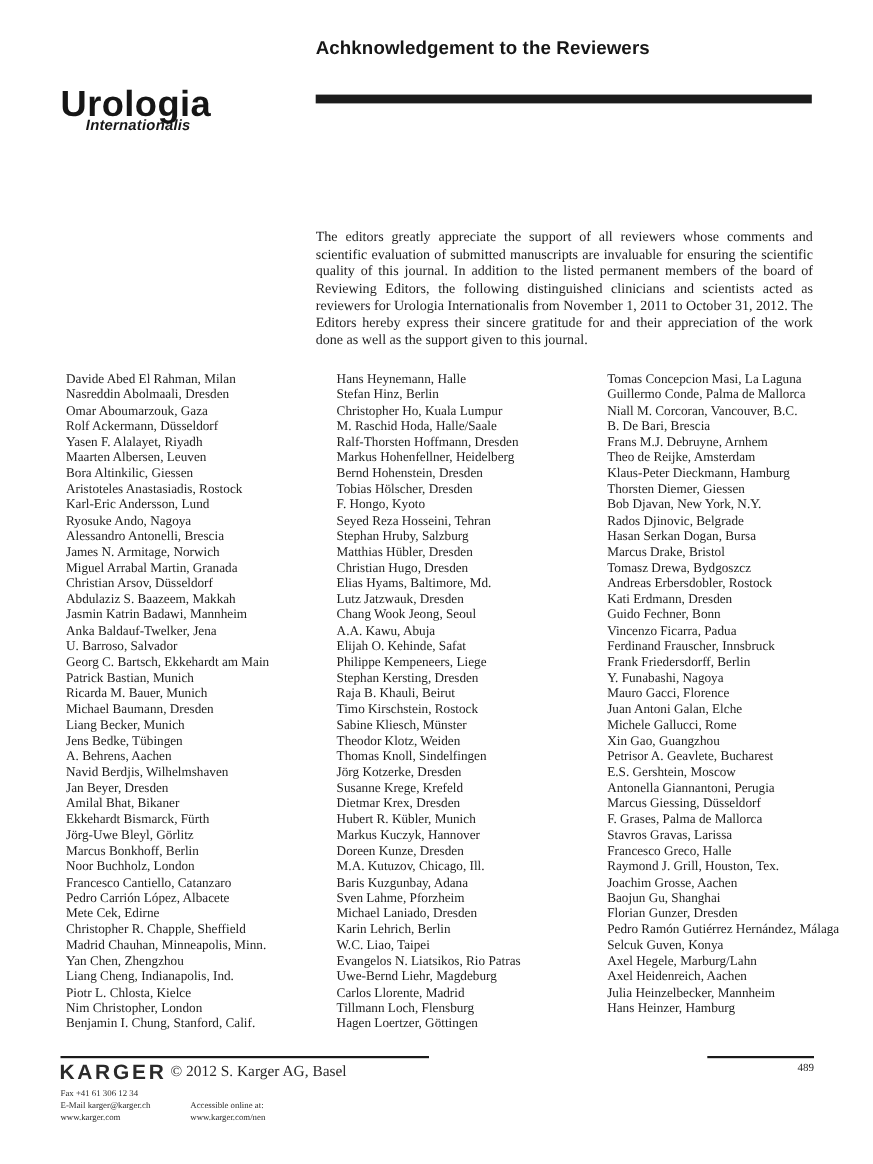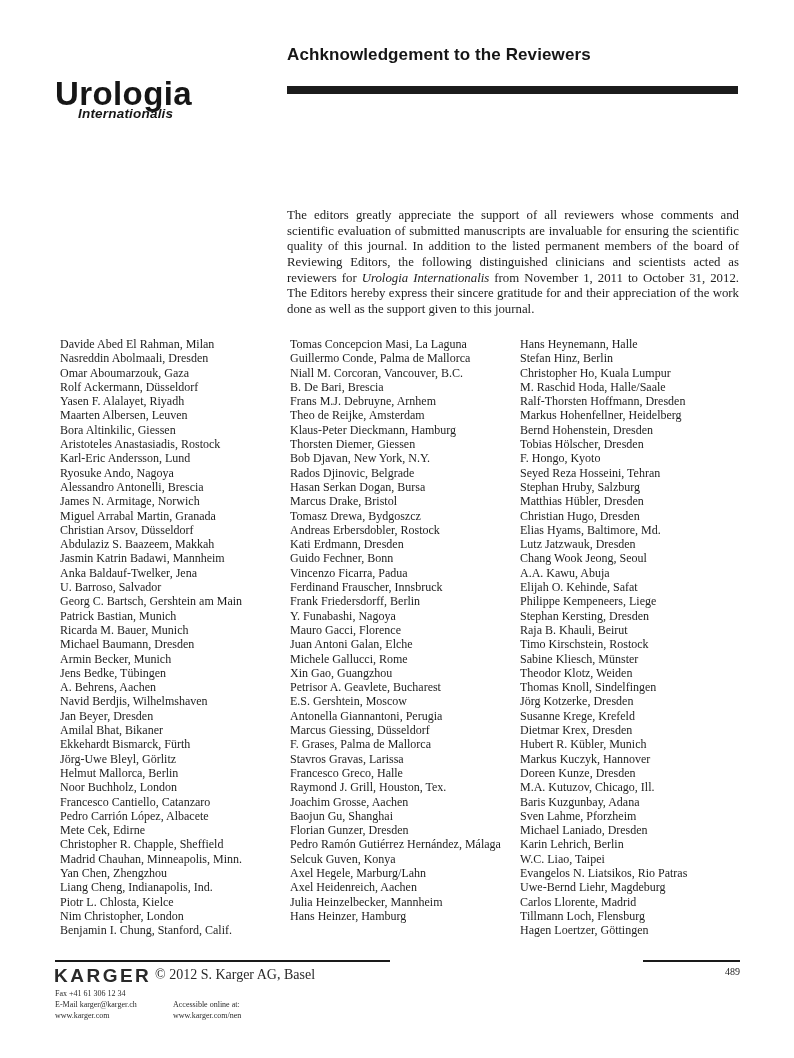--- a/index.html
+++ b/index.html
@@ -6,21 +6,21 @@
   body {
     width: 794px; height: 1058px;
     background: #ffffff;
     position: relative;
     font-family: "Liberation Serif", serif;
     color: #1d1d1d;
     overflow: hidden;
   }
 
   .header-title {
-    position: absolute; left: 287px; top: 45px;
+    position: absolute; left: 287px; top: 34px;
     font-family: "Liberation Sans", sans-serif;
     font-weight: bold; font-size: 17px; color: #161616;
     letter-spacing: 0.1px;
   }
   .title-bar {
     position: absolute; left: 287px; top: 86px;
     width: 451px; height: 8px; background: #1c1c1c;
   }
 
   .logo {
@@ -28,25 +28,26 @@
     font-family: "Liberation Sans", sans-serif;
     font-weight: bold; color: #161616;
   }
   .logo-name { font-size: 33px; letter-spacing: 0.4px; line-height: 28px; }
   .logo-sub  { font-size: 13.5px; margin-left: 23px; margin-top: -2px; letter-spacing: 0.2px; font-style: italic; }
 
   .intro {
     position: absolute; left: 287px; top: 195px; width: 452px;
     font-size: 12.8px; line-height: 15.7px; text-align: justify;
   }
-  .journal-italic { font-style: italic; }
+  .journal-italic { }
 
   .columns {
     position: absolute; left: 60px; top: 337px; width: 700px;
     display: flex;
+    gap: 16px;
   }
   .name-col { width: 230px; flex: 0 0 230px; }
   .name-item {
     font-size: 12px; line-height: 14.3px;
     max-width: 207px;
     padding-left: 14px; text-indent: -14px; 
   }
 
   .rule-left  { position: absolute; left: 55px;  top: 960px; width: 335px; height: 2px; background: #1a1a1a; }
   .rule-right { position: absolute; left: 643px; top: 960px; width: 97px;  height: 2px; background: #1a1a1a; }
@@ -99,87 +100,44 @@
       <div class="name-item">Karl-Eric Andersson, Lund</div>
       <div class="name-item">Ryosuke Ando, Nagoya</div>
       <div class="name-item">Alessandro Antonelli, Brescia</div>
       <div class="name-item">James N. Armitage, Norwich</div>
       <div class="name-item">Miguel Arrabal Martin, Granada</div>
       <div class="name-item">Christian Arsov, Düsseldorf</div>
       <div class="name-item">Abdulaziz S. Baazeem, Makkah</div>
       <div class="name-item">Jasmin Katrin Badawi, Mannheim</div>
       <div class="name-item">Anka Baldauf-Twelker, Jena</div>
       <div class="name-item">U. Barroso, Salvador</div>
-      <div class="name-item">Georg C. Bartsch, Gershtein am Main</div>
+      <div class="name-item">Georg C. Bartsch, Ekkehardt am Main</div>
       <div class="name-item">Patrick Bastian, Munich</div>
       <div class="name-item">Ricarda M. Bauer, Munich</div>
       <div class="name-item">Michael Baumann, Dresden</div>
-      <div class="name-item">Armin Becker, Munich</div>
+      <div class="name-item">Liang Becker, Munich</div>
       <div class="name-item">Jens Bedke, Tübingen</div>
       <div class="name-item">A. Behrens, Aachen</div>
       <div class="name-item">Navid Berdjis, Wilhelmshaven</div>
       <div class="name-item">Jan Beyer, Dresden</div>
       <div class="name-item">Amilal Bhat, Bikaner</div>
       <div class="name-item">Ekkehardt Bismarck, Fürth</div>
       <div class="name-item">Jörg-Uwe Bleyl, Görlitz</div>
-      <div class="name-item">Helmut Mallorca, Berlin</div>
+      <div class="name-item">Marcus Bonkhoff, Berlin</div>
       <div class="name-item">Noor Buchholz, London</div>
       <div class="name-item">Francesco Cantiello, Catanzaro</div>
       <div class="name-item">Pedro Carrión López, Albacete</div>
       <div class="name-item">Mete Cek, Edirne</div>
       <div class="name-item">Christopher R. Chapple, Sheffield</div>
       <div class="name-item">Madrid Chauhan, Minneapolis, Minn.</div>
       <div class="name-item">Yan Chen, Zhengzhou</div>
       <div class="name-item">Liang Cheng, Indianapolis, Ind.</div>
       <div class="name-item">Piotr L. Chlosta, Kielce</div>
       <div class="name-item">Nim Christopher, London</div>
       <div class="name-item">Benjamin I. Chung, Stanford, Calif.</div>
-    </div>
-    <div class="name-col">
-      <div class="name-item">Tomas Concepcion Masi, La Laguna</div>
-      <div class="name-item">Guillermo Conde, Palma de Mallorca</div>
-      <div class="name-item">Niall M. Corcoran, Vancouver, B.C.</div>
-      <div class="name-item">B. De Bari, Brescia</div>
-      <div class="name-item">Frans M.J. Debruyne, Arnhem</div>
-      <div class="name-item">Theo de Reijke, Amsterdam</div>
-      <div class="name-item">Klaus-Peter Dieckmann, Hamburg</div>
-      <div class="name-item">Thorsten Diemer, Giessen</div>
-      <div class="name-item">Bob Djavan, New York, N.Y.</div>
-      <div class="name-item">Rados Djinovic, Belgrade</div>
-      <div class="name-item">Hasan Serkan Dogan, Bursa</div>
-      <div class="name-item">Marcus Drake, Bristol</div>
-      <div class="name-item">Tomasz Drewa, Bydgoszcz</div>
-      <div class="name-item">Andreas Erbersdobler, Rostock</div>
-      <div class="name-item">Kati Erdmann, Dresden</div>
-      <div class="name-item">Guido Fechner, Bonn</div>
-      <div class="name-item">Vincenzo Ficarra, Padua</div>
-      <div class="name-item">Ferdinand Frauscher, Innsbruck</div>
-      <div class="name-item">Frank Friedersdorff, Berlin</div>
-      <div class="name-item">Y. Funabashi, Nagoya</div>
-      <div class="name-item">Mauro Gacci, Florence</div>
-      <div class="name-item">Juan Antoni Galan, Elche</div>
-      <div class="name-item">Michele Gallucci, Rome</div>
-      <div class="name-item">Xin Gao, Guangzhou</div>
-      <div class="name-item">Petrisor A. Geavlete, Bucharest</div>
-      <div class="name-item">E.S. Gershtein, Moscow</div>
-      <div class="name-item">Antonella Giannantoni, Perugia</div>
-      <div class="name-item">Marcus Giessing, Düsseldorf</div>
-      <div class="name-item">F. Grases, Palma de Mallorca</div>
-      <div class="name-item">Stavros Gravas, Larissa</div>
-      <div class="name-item">Francesco Greco, Halle</div>
-      <div class="name-item">Raymond J. Grill, Houston, Tex.</div>
-      <div class="name-item">Joachim Grosse, Aachen</div>
-      <div class="name-item">Baojun Gu, Shanghai</div>
-      <div class="name-item">Florian Gunzer, Dresden</div>
-      <div class="name-item">Pedro Ramón Gutiérrez Hernández, Málaga</div>
-      <div class="name-item">Selcuk Guven, Konya</div>
-      <div class="name-item">Axel Hegele, Marburg/Lahn</div>
-      <div class="name-item">Axel Heidenreich, Aachen</div>
-      <div class="name-item">Julia Heinzelbecker, Mannheim</div>
-      <div class="name-item">Hans Heinzer, Hamburg</div>
     </div>
     <div class="name-col">
       <div class="name-item">Hans Heynemann, Halle</div>
       <div class="name-item">Stefan Hinz, Berlin</div>
       <div class="name-item">Christopher Ho, Kuala Lumpur</div>
       <div class="name-item">M. Raschid Hoda, Halle/Saale</div>
       <div class="name-item">Ralf-Thorsten Hoffmann, Dresden</div>
       <div class="name-item">Markus Hohenfellner, Heidelberg</div>
       <div class="name-item">Bernd Hohenstein, Dresden</div>
       <div class="name-item">Tobias Hölscher, Dresden</div>
@@ -211,20 +169,63 @@
       <div class="name-item">Sven Lahme, Pforzheim</div>
       <div class="name-item">Michael Laniado, Dresden</div>
       <div class="name-item">Karin Lehrich, Berlin</div>
       <div class="name-item">W.C. Liao, Taipei</div>
       <div class="name-item">Evangelos N. Liatsikos, Rio Patras</div>
       <div class="name-item">Uwe-Bernd Liehr, Magdeburg</div>
       <div class="name-item">Carlos Llorente, Madrid</div>
       <div class="name-item">Tillmann Loch, Flensburg</div>
       <div class="name-item">Hagen Loertzer, Göttingen</div>
     </div>
+    <div class="name-col">
+      <div class="name-item">Tomas Concepcion Masi, La Laguna</div>
+      <div class="name-item">Guillermo Conde, Palma de Mallorca</div>
+      <div class="name-item">Niall M. Corcoran, Vancouver, B.C.</div>
+      <div class="name-item">B. De Bari, Brescia</div>
+      <div class="name-item">Frans M.J. Debruyne, Arnhem</div>
+      <div class="name-item">Theo de Reijke, Amsterdam</div>
+      <div class="name-item">Klaus-Peter Dieckmann, Hamburg</div>
+      <div class="name-item">Thorsten Diemer, Giessen</div>
+      <div class="name-item">Bob Djavan, New York, N.Y.</div>
+      <div class="name-item">Rados Djinovic, Belgrade</div>
+      <div class="name-item">Hasan Serkan Dogan, Bursa</div>
+      <div class="name-item">Marcus Drake, Bristol</div>
+      <div class="name-item">Tomasz Drewa, Bydgoszcz</div>
+      <div class="name-item">Andreas Erbersdobler, Rostock</div>
+      <div class="name-item">Kati Erdmann, Dresden</div>
+      <div class="name-item">Guido Fechner, Bonn</div>
+      <div class="name-item">Vincenzo Ficarra, Padua</div>
+      <div class="name-item">Ferdinand Frauscher, Innsbruck</div>
+      <div class="name-item">Frank Friedersdorff, Berlin</div>
+      <div class="name-item">Y. Funabashi, Nagoya</div>
+      <div class="name-item">Mauro Gacci, Florence</div>
+      <div class="name-item">Juan Antoni Galan, Elche</div>
+      <div class="name-item">Michele Gallucci, Rome</div>
+      <div class="name-item">Xin Gao, Guangzhou</div>
+      <div class="name-item">Petrisor A. Geavlete, Bucharest</div>
+      <div class="name-item">E.S. Gershtein, Moscow</div>
+      <div class="name-item">Antonella Giannantoni, Perugia</div>
+      <div class="name-item">Marcus Giessing, Düsseldorf</div>
+      <div class="name-item">F. Grases, Palma de Mallorca</div>
+      <div class="name-item">Stavros Gravas, Larissa</div>
+      <div class="name-item">Francesco Greco, Halle</div>
+      <div class="name-item">Raymond J. Grill, Houston, Tex.</div>
+      <div class="name-item">Joachim Grosse, Aachen</div>
+      <div class="name-item">Baojun Gu, Shanghai</div>
+      <div class="name-item">Florian Gunzer, Dresden</div>
+      <div class="name-item">Pedro Ramón Gutiérrez Hernández, Málaga</div>
+      <div class="name-item">Selcuk Guven, Konya</div>
+      <div class="name-item">Axel Hegele, Marburg/Lahn</div>
+      <div class="name-item">Axel Heidenreich, Aachen</div>
+      <div class="name-item">Julia Heinzelbecker, Mannheim</div>
+      <div class="name-item">Hans Heinzer, Hamburg</div>
+    </div>
   </div>
 
 <div class="rule-left"></div>
 <div class="rule-right"></div>
 
 <div class="karger-logo">KARGER</div>
 <div class="copyright">© 2012 S. Karger AG, Basel</div>
 <div class="page-num">489</div>
 
 <div class="contact">

